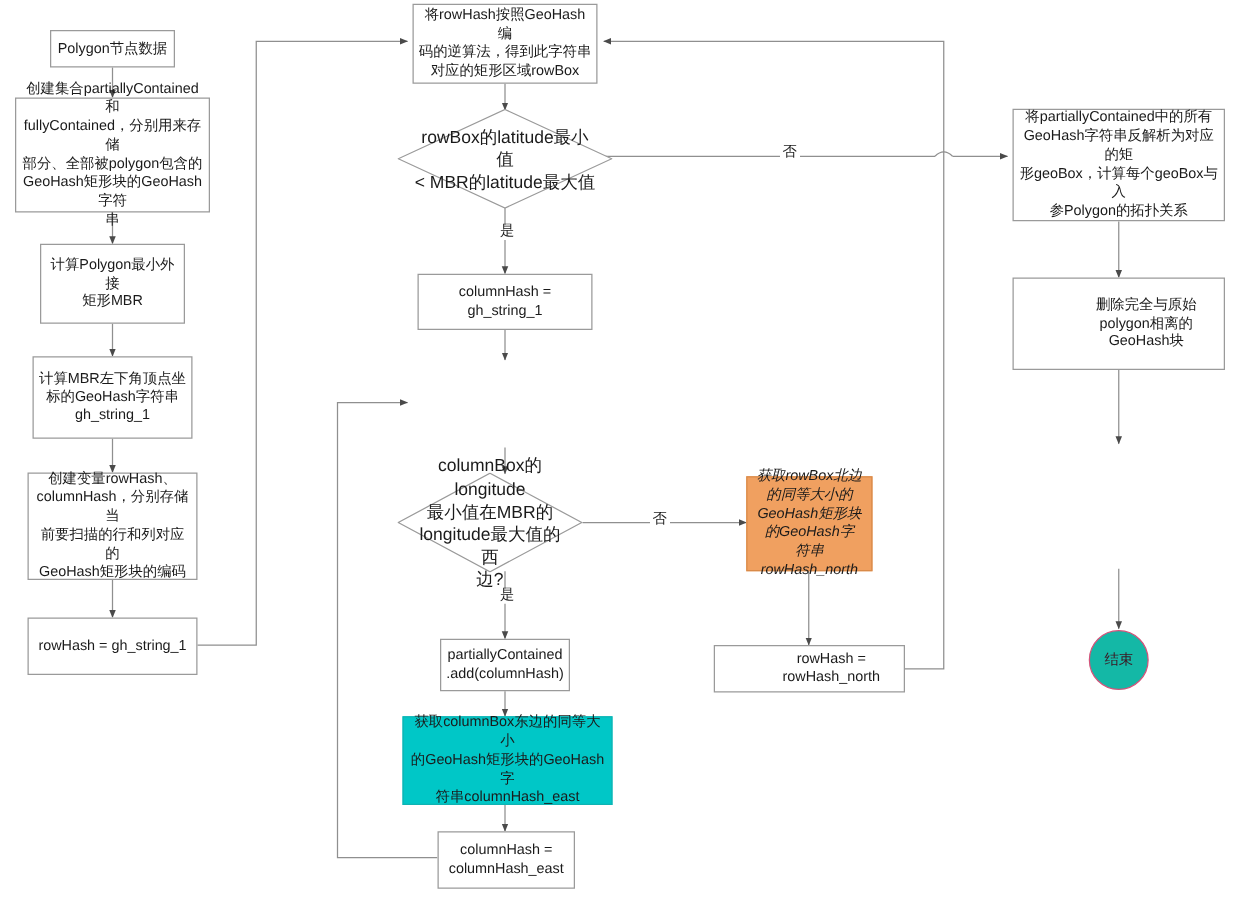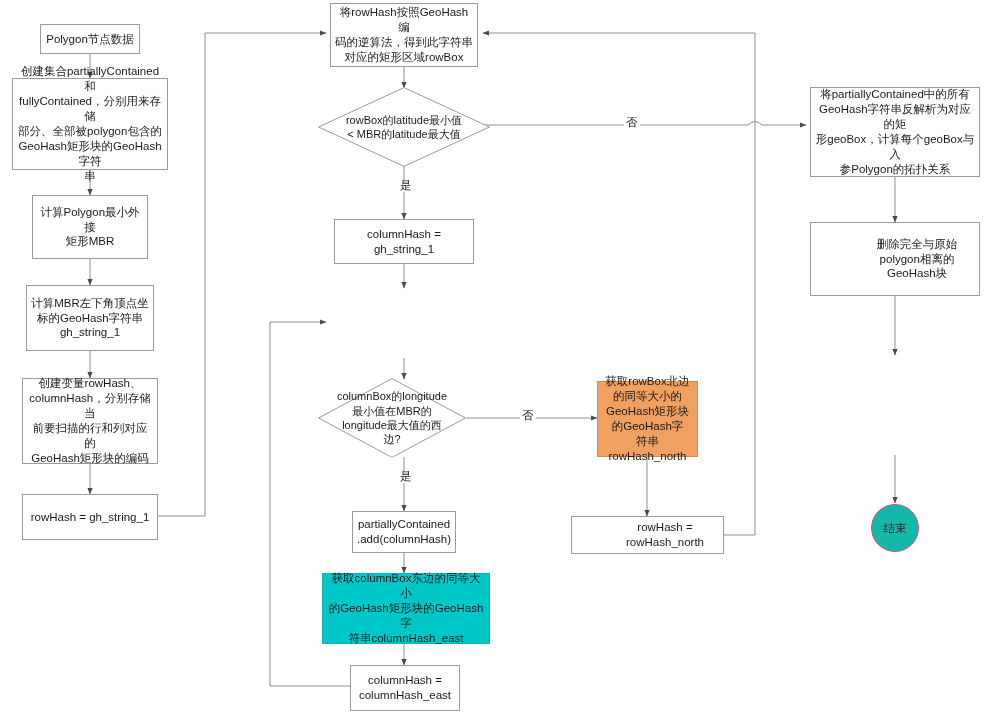--- a/index.html
+++ b/index.html
@@ -72,21 +72,21 @@
   .diamond-label {
     position: absolute;
     left: 8%;
     top: 0;
     width: 84%;
     height: 100%;
     display: flex;
     align-items: center;
     justify-content: center;
     text-align: center;
-    font-size: 11px;
+    font-size: 14px;
     color: #1a1a1a;
     line-height: 1.30;
     white-space: pre-line;
   }
   .edge-label {
     position: absolute;
     font-size: 11.5px;
     color: #1a1a1a;
     z-index: 3;
     background: #ffffff;
@@ -199,21 +199,21 @@
   <div class="node rect" style="left:352px; top:511px; width:104px; height:42px;">partiallyContained
 .add(columnHash)</div>
 
   <div class="node rect teal" style="left:322px; top:573px; width:168px; height:71px;">获取columnBox东边的同等大小
 的GeoHash矩形块的GeoHash字
 符串columnHash_east</div>
 
   <div class="node rect" style="left:350px; top:665px; width:110px; height:46px;">columnHash =
 columnHash_east</div>
 
-  <div class="node rect orange" style="left:597px; top:381px; width:101px; height:76px;">获取rowBox北边的同等大小的
+  <div class="node rect orange" style="left:597px; top:381px; width:101px; height:76px;font-style:italic;">获取rowBox北边的同等大小的
 GeoHash矩形块的GeoHash字
 符串rowHash_north</div>
 
   <div class="node rect" style="left:571px; top:516px; width:153px; height:38px;padding-left:39px;">rowHash = rowHash_north</div>
 
   <div class="node rect" style="left:810px; top:87px; width:170px; height:90px;">将partiallyContained中的所有
 GeoHash字符串反解析为对应的矩
 形geoBox，计算每个geoBox与入
 参Polygon的拓扑关系</div>
 

